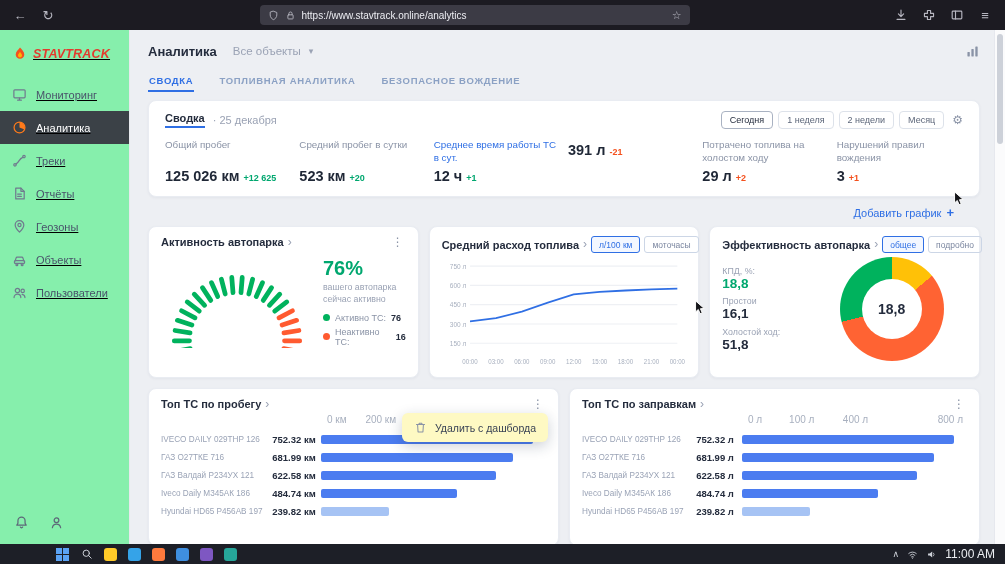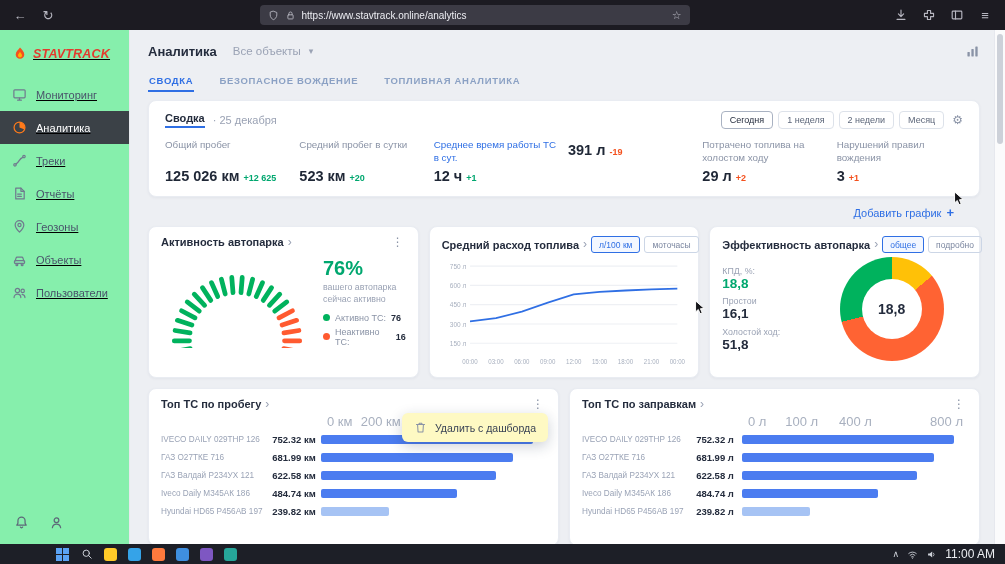--- a/index.html
+++ b/index.html
@@ -108,21 +108,21 @@
   .stat-label{font-size:8.8px;color:#9aa2b4;}
   .stat-value{font-size:13.5px;font-weight:bold;color:#242c3d;line-height:1.15;}
   .stat-value.green{color:#00a76f;}
   .donut-wrap{flex:1;display:flex;justify-content:center;}
   .donut{width:104px;height:104px;border-radius:50%;display:flex;align-items:center;justify-content:center;}
   .donut-hole{width:60px;height:60px;border-radius:50%;background:#fff;display:flex;align-items:center;justify-content:center;font-size:14px;font-weight:bold;color:#242c3d;}
 
   .bottom-row{margin-top:10px;}
   .top-card{flex:1;min-width:0;height:158px;padding:9px 12px;position:relative;overflow:hidden;}
   .axis{position:relative;height:13px;margin-left:166px;margin-right:4px;margin-top:4px;}
-  .axis-label{position:absolute;top:0;font-size:13px;color:#a8b0bf;transform:translateX(-50%);white-space:nowrap;}
+  .axis-label{position:absolute;top:0;font-size:10px;color:#a8b0bf;transform:translateX(-50%);white-space:nowrap;}
   .axis-label.first{transform:none;}
   .axis-label.last{transform:translateX(-100%);}
   .trows{margin-top:2px;}
   .trow{display:flex;align-items:center;margin:7px 0;}
   .tname{width:106px;font-size:8.2px;color:#9aa3b6;white-space:nowrap;overflow:hidden;flex-shrink:0;}
   .tval{width:54px;font-size:9.5px;font-weight:bold;color:#242c3d;flex-shrink:0;text-align:center;}
   .ttrack{flex:1;height:9px;position:relative;}
   .tbar{position:absolute;left:0;top:0;height:9px;border-radius:2px;display:block;}
 
   .popup{position:absolute;top:24px;right:10px;background:#fef9c3;border-radius:6px;
@@ -305,22 +305,22 @@
         <span class="header-action">
             <svg viewBox="0 0 16 16" fill="currentColor">
               <rect x="2.6" y="8.4" width="2.5" height="5" rx=".5"></rect>
               <rect x="6.8" y="5.4" width="2.5" height="8" rx=".5"></rect>
               <rect x="11" y="2.6" width="2.5" height="10.8" rx=".5"></rect>
             </svg>
           </span>
       </div>
       <div id="tabs" class="tabs">
           <span class="tab active">СВОДКА</span>
+          <span class="tab">ТОПЛИВНАЯ АНАЛИТИКА</span>
           <span class="tab">БЕЗОПАСНОЕ ВОЖДЕНИЕ</span>
-          <span class="tab">ТОПЛИВНАЯ АНАЛИТИКА</span>
         </div>
 
       <section class="card summary-card">
         <div class="summary-head">
           <span class="summary-title">Сводка</span>
           <span class="summary-date">25 декабря</span>
           <div id="ranges" class="ranges">
               <span class="range-btn active">Сегодня</span>
               <span class="range-btn">1 неделя</span>
               <span class="range-btn">2 недели</span>
@@ -346,21 +346,21 @@
             <div class="kpi">
      <div class="kpi-label link">Среднее время работы ТС в сут.</div>
      <div class="kpi-valrow">
        <span class="kpi-value">12 ч</span>
        <span class="kpi-delta delta-green">+1</span>
      </div>
    </div>
             <div class="kpi">
      <div class="kpi-valrow">
        <span class="kpi-value">391 л</span>
-       <span class="kpi-delta delta-red">-19</span>
+       <span class="kpi-delta delta-red">-21</span>
      </div>
    </div>
             <div class="kpi">
      <div class="kpi-label">Потрачено топлива на холостом ходу</div>
      <div class="kpi-valrow">
        <span class="kpi-value">29 л</span>
        <span class="kpi-delta delta-red">+2</span>
      </div>
    </div>
             <div class="kpi">

